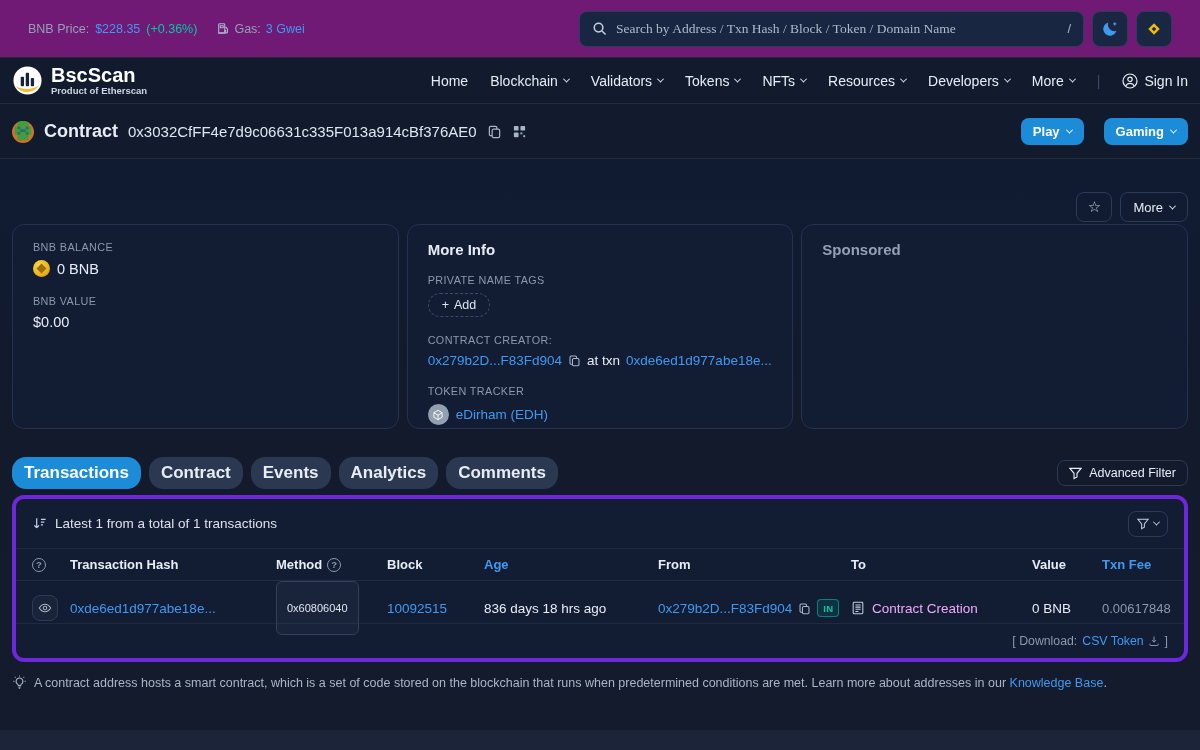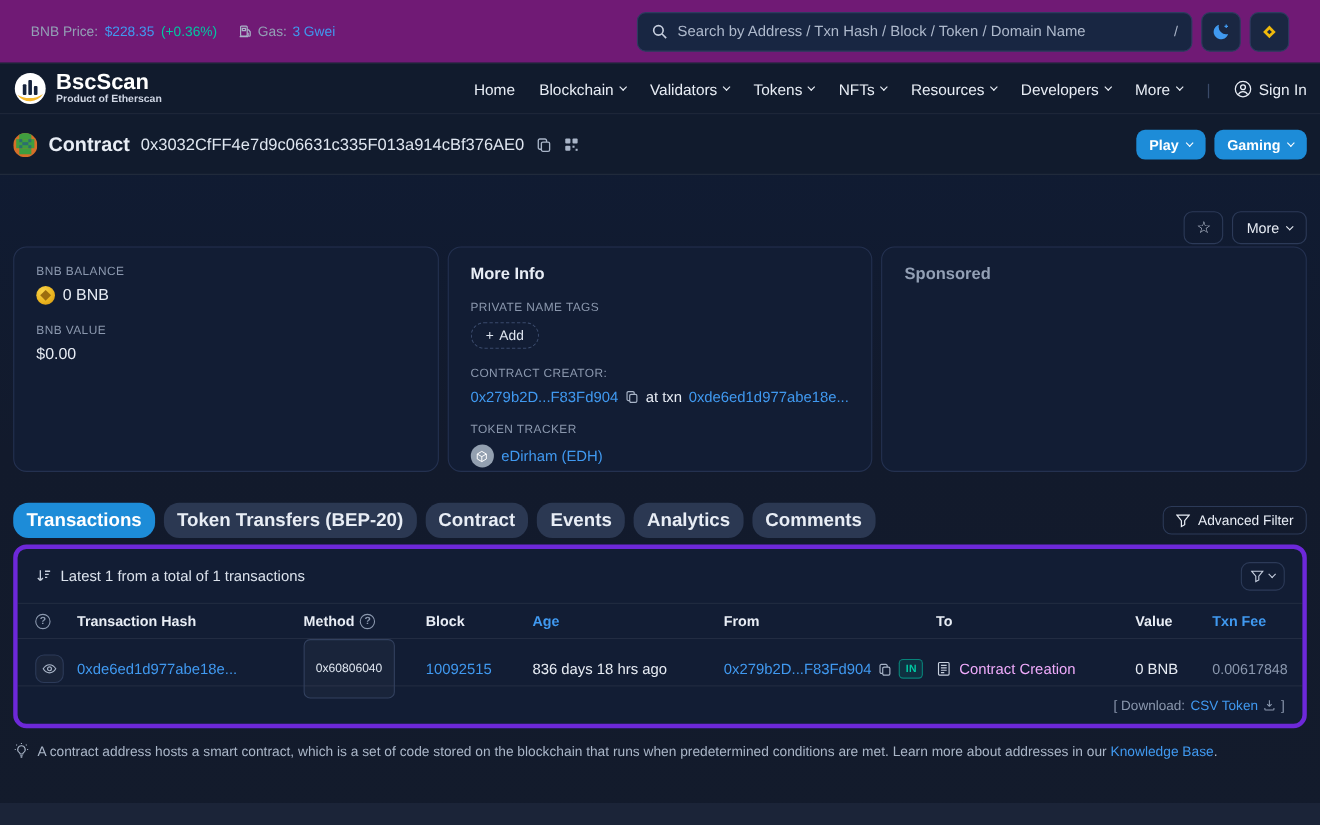--- a/index.html
+++ b/index.html
@@ -12,21 +12,21 @@
   a, .link { color:#4099f0; text-decoration:none; cursor:pointer; }
   svg { display:block; }
 
   
   .topbar { height:57px; background:#701a75; display:flex; align-items:center; justify-content:space-between; padding:0 28px; }
   .topbar-left { display:flex; align-items:center; gap:6px; font-size:12.5px; color:#93a0b5; }
   .gas-group { display:flex; align-items:center; gap:5px; margin-left:14px; }
   .price-green { color:#00c9a2; }
   .topbar-right { display:flex; align-items:center; gap:8px; }
   .searchbox { width:505px; height:36px; background:#182642; border:1px solid #2c3c5f; border-radius:8px; display:flex; align-items:center; padding:0 12px; gap:9px; }
-  .searchbox input { flex:1; background:transparent; border:none; outline:none; color:#dfe6f0; font-size:13.5px; font-family:Liberation Sans, sans-serif; }
+  .searchbox input { flex:1; background:transparent; border:none; outline:none; color:#dfe6f0; font-size:13.5px; font-family:Liberation Serif, serif; }
   .searchbox input::placeholder { color:#aeb9cc; }
   .slash-hint { color:#aab4c8; font-size:13px; }
   .icon-btn { width:36px; height:36px; background:#1a2742; border:1px solid #2c3c5f; border-radius:8px; display:flex; align-items:center; justify-content:center; cursor:pointer; }
 
   
   .navbar { height:47px; background:#111b2d; border-top:1px solid rgba(255,255,255,.06); border-bottom:1px solid rgba(255,255,255,.07); display:flex; align-items:center; justify-content:space-between; padding:0 12px; }
   .brand { display:flex; align-items:center; gap:8px; cursor:pointer; }
   .brand-text { line-height:1.05; }
   .brand-name { font-size:20px; font-weight:bold; color:#fff; }
   .brand-tag { font-size:9.5px; color:#cfd6e4; font-weight:bold; }
@@ -36,21 +36,21 @@
   .nav-sep { color:#3a4a68; font-size:14px; }
   .signin { display:flex; align-items:center; gap:6px; cursor:pointer; }
 
   
   .page-head { background:#111b2d; padding:14px 12px 13px 12px; border-bottom:1px solid rgba(255,255,255,.07); display:flex; align-items:center; justify-content:space-between; }
   .ph-left { display:flex; align-items:center; gap:10px; }
   .identicon { width:22px; height:22px; border-radius:50%; overflow:hidden; flex:none; }
   .ctype { font-size:18px; font-weight:bold; }
   .caddr { font-size:15px; color:#dfe6f0; }
   .ghost-ic { color:#a9b5c8; cursor:pointer; display:flex; }
-  .ph-right { display:flex; gap:8px; }
+  .ph-right { display:flex; gap:20px; }
   .btn-blue { background:#1d8cd8; color:#fff; border:none; border-radius:8px; padding:6px 12px; font-size:13px; font-weight:600; display:flex; align-items:center; gap:7px; cursor:pointer; font-family:inherit; }
 
   
   .main { padding:0 12px; }
   .actions-row { margin-top:33px; height:30px; display:flex; justify-content:flex-end; gap:8px; }
   .btn-ghost { background:transparent; border:1px solid #2c3a58; color:#e8edf5; border-radius:8px; padding:4px 12px; font-size:13px; display:flex; align-items:center; gap:7px; cursor:pointer; font-family:inherit; }
   .star-btn { width:36px; justify-content:center; padding:4px 0; color:#c6cede; font-size:15px; }
 
   .cards { margin-top:2px; display:grid; grid-template-columns:1fr 1fr 1fr; gap:8px; }
   .card { background:#121d34; border:1px solid #243150; border-radius:12px; height:205px; padding:16px 20px; }
@@ -306,21 +306,20 @@
 
     <div class="card">
       <div class="card-title dim">Sponsored</div>
     </div>
 
   </div>
 
   <div class="tabs-row">
     <div class="tabs">
       <button class="tab active">Transactions</button>
-      <button class="tab">Token Transfers (BEP-20)</button>
       <button class="tab">Contract</button>
       <button class="tab">Events</button>
       <button class="tab">Analytics</button>
       <button class="tab">Comments</button>
     </div>
     <button class="btn-ghost adv-filter">
       <svg width="13" height="13" viewBox="0 0 14 14" fill="none" stroke="currentColor" stroke-width="1.2">
           <path d="M1 1.5h12L8.6 6.8v4L5.4 12.5v-5.7z"></path>
         </svg>
       <span>Advanced Filter</span>

